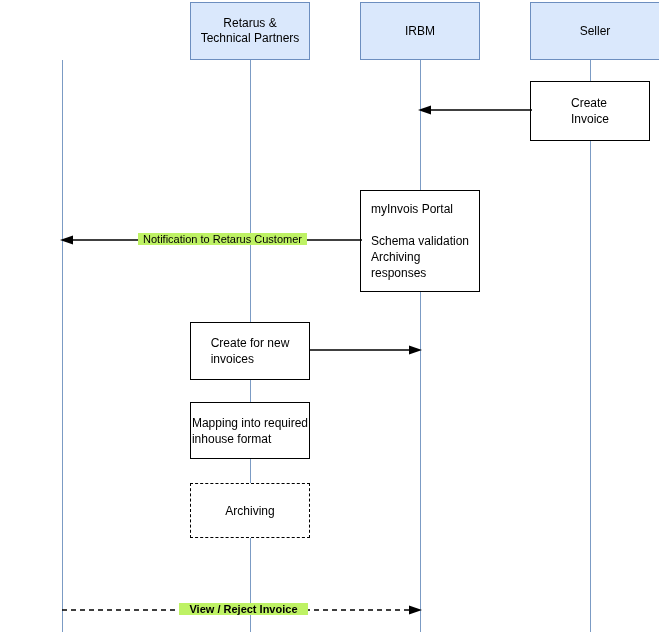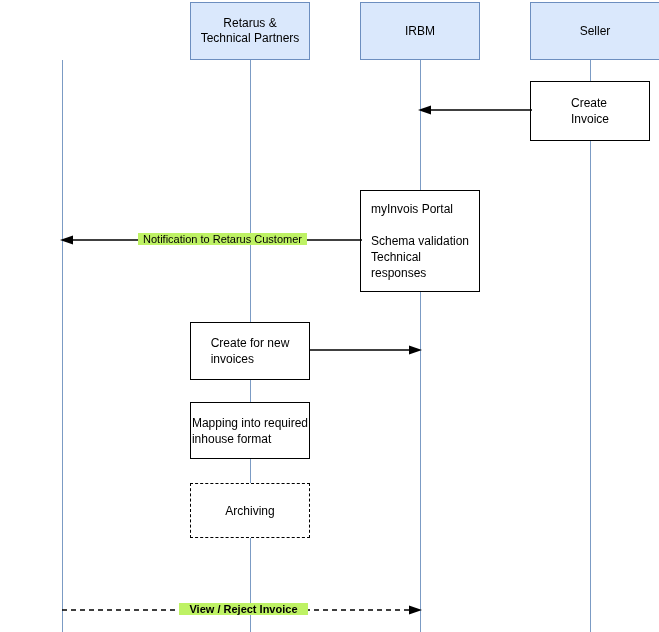--- a/index.html
+++ b/index.html
@@ -99,21 +99,21 @@
 Technical Partners</div>
 
   <div class="actor-box" style="left:530px; top:2px; width:130px; height:58px;">Seller</div>
 
   <div class="proc-box" style="left:530px; top:81px; width:120px; height:60px;">Create
 Invoice</div>
 
   <div class="proc-box" style="left:360px; top:190px; width:120px; height:102px;">myInvois Portal
 
 Schema validation
-Technical
+Archiving
 responses</div>
 
   <div class="proc-box" style="left:190px; top:322px; width:120px; height:58px;">Create for new
 invoices</div>
 
   <div class="proc-box" style="left:190px; top:402px; width:120px; height:57px;">Mapping into required
 inhouse format</div>
 
   <div class="proc-box dashed" style="left:190px; top:483px; width:120px; height:55px;">Archiving</div>
 

